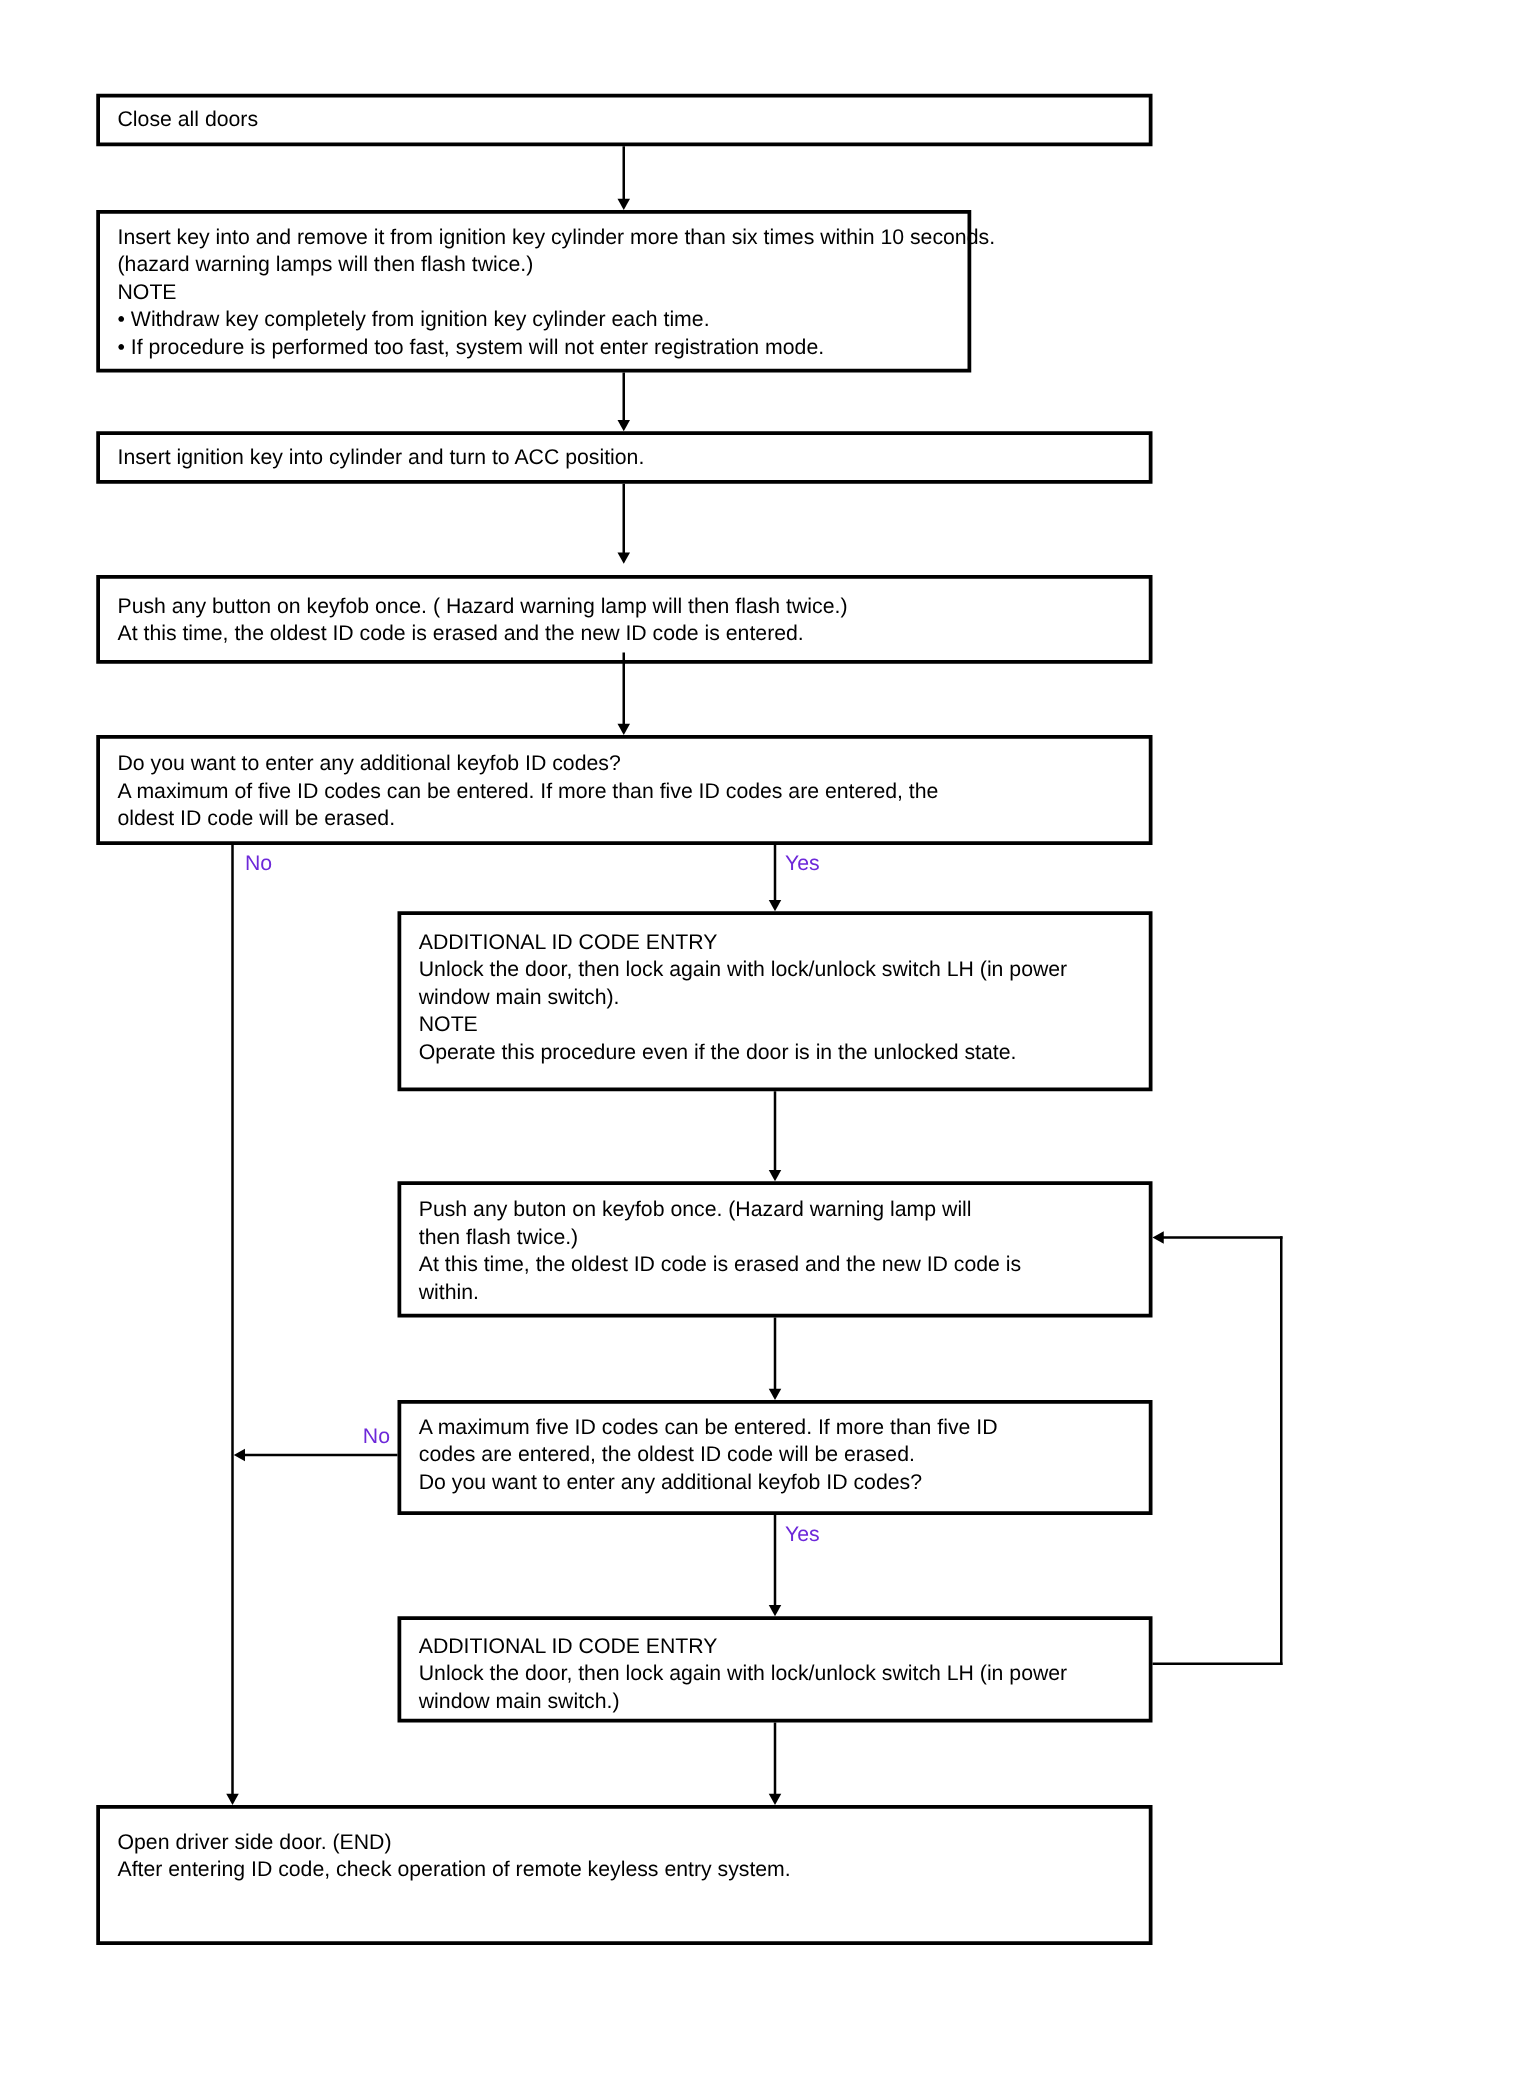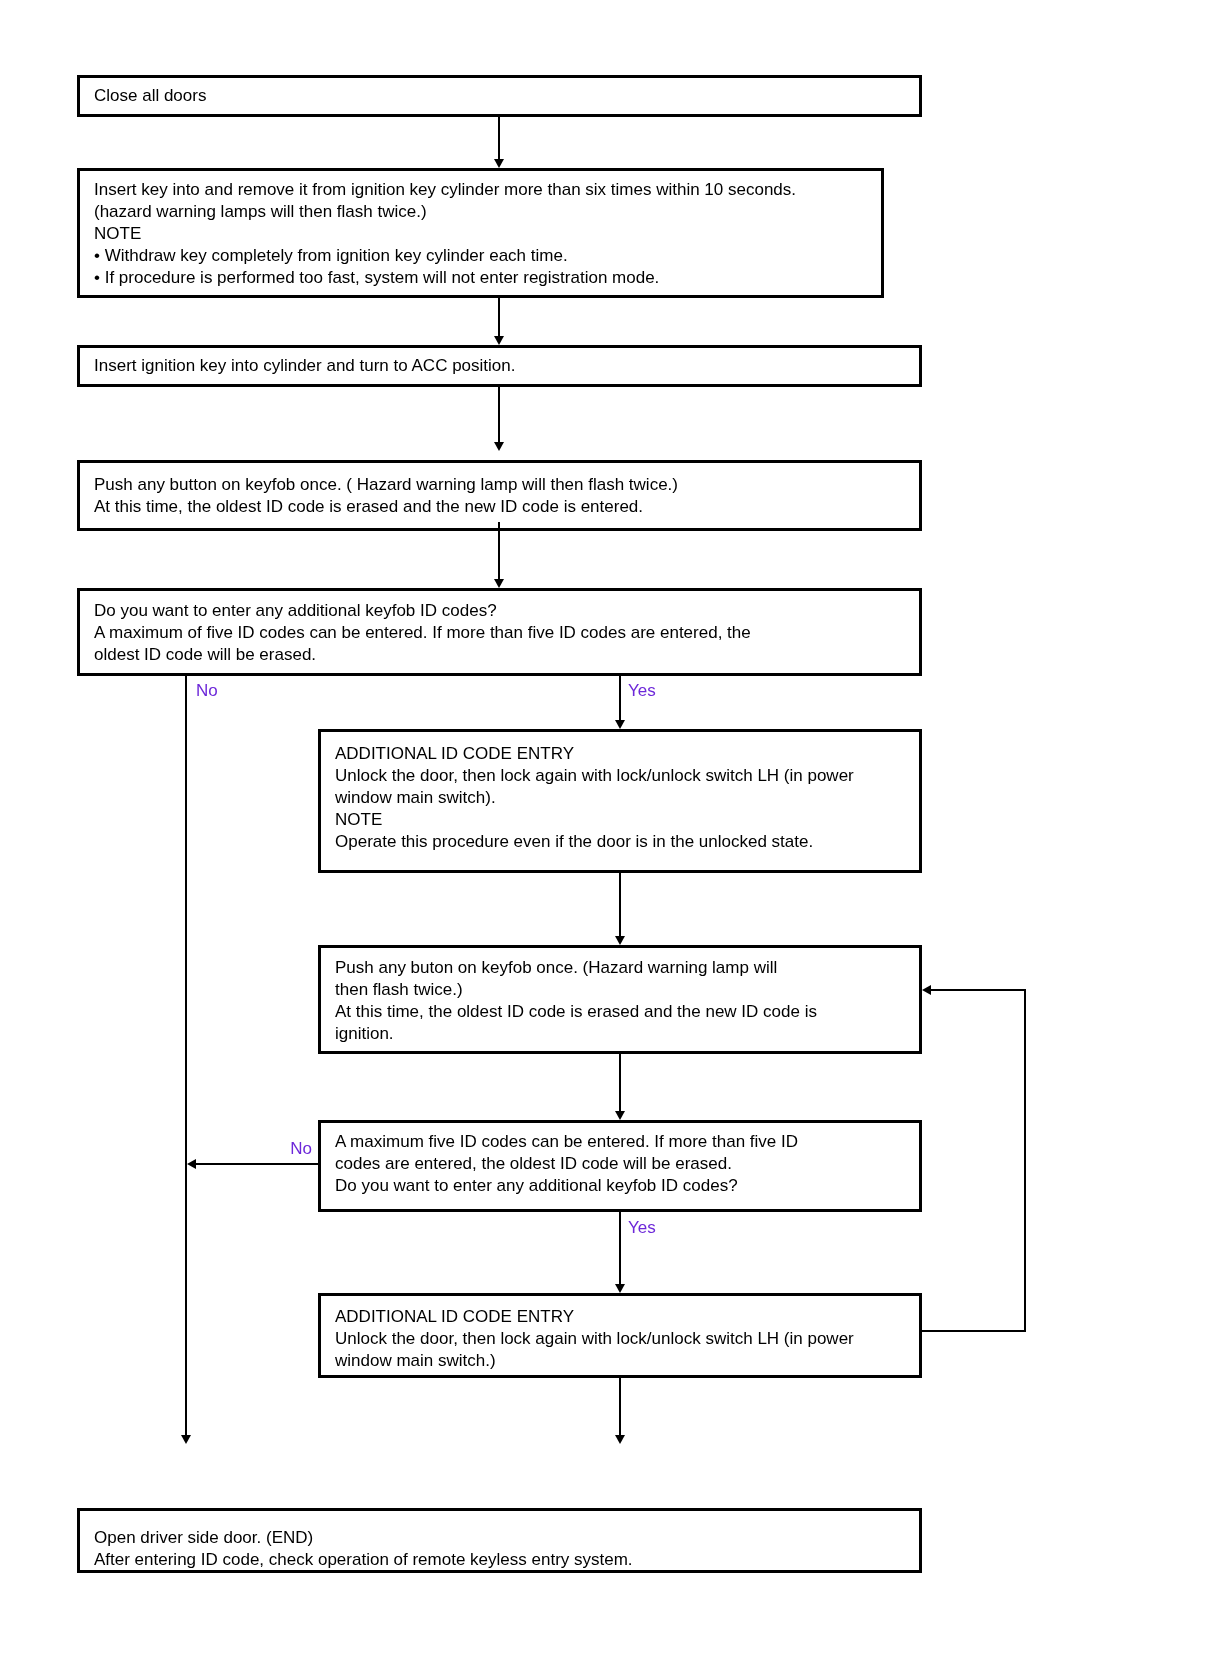--- a/index.html
+++ b/index.html
@@ -48,21 +48,21 @@
 </style>
 </head>
 <body>
 
 <div id="canvas">
 
   <div class="node" style="left:77px;top:75px;width:845px;height:42px;padding:7px 4px 16px 14px;">
     <div class="line">Close all doors</div>
   </div>
 
-  <div class="node" style="left:77px;top:168px;width:807px;height:130px;padding:8px 4px 0 14px;">
+  <div class="node" style="left:77px;top:168px;width:700px;height:130px;padding:8px 4px 0 14px;">
     <div class="line">Insert key into and remove it from ignition key cylinder more than six times within 10 seconds.</div>
     <div class="line">(hazard warning lamps will then flash twice.)</div>
     <div class="line b">NOTE</div>
     <div class="line b">• Withdraw key completely from ignition key cylinder each time.</div>
     <div class="line b">• If procedure is performed too fast, system will not enter registration mode.</div>
   </div>
 
   <div class="node" style="left:77px;top:345px;width:845px;height:42px;padding:7px 4px 0 14px;">
     <div class="line">Insert ignition key into cylinder and turn to ACC position.</div>
   </div>
@@ -83,36 +83,36 @@
     <div class="line">Unlock the door, then lock again with lock/unlock switch LH (in power</div>
     <div class="line">window main switch).</div>
     <div class="line b">NOTE</div>
     <div class="line b">Operate this procedure even if the door is in the unlocked state.</div>
   </div>
 
   <div class="node" style="left:318px;top:945px;width:604px;height:109px;padding:9px 4px 0 14px;">
     <div class="line">Push any buton on keyfob once. (Hazard warning lamp will</div>
     <div class="line">then flash twice.)</div>
     <div class="line b">At this time, the oldest ID code is erased and the new ID code is</div>
-    <div class="line b">ignition.</div>
+    <div class="line b">within.</div>
   </div>
 
   <div class="node" style="left:318px;top:1120px;width:604px;height:92px;padding:8px 4px 12px 14px;">
     <div class="line b">A maximum five ID codes can be entered. If more than five ID</div>
     <div class="line b">codes are entered, the oldest ID code will be erased.</div>
     <div class="line">Do you want to enter any additional keyfob ID codes?</div>
   </div>
 
   <div class="node" style="left:318px;top:1293px;width:604px;height:85px;padding:10px 4px 0 14px;">
     <div class="line">ADDITIONAL ID CODE ENTRY</div>
     <div class="line">Unlock the door, then lock again with lock/unlock switch LH (in power</div>
     <div class="line">window main switch.)</div>
   </div>
 
-  <div class="node" style="left:77px;top:1508px;width:845px;height:65px;padding:16px 4px 0 14px;">
+  <div class="node" style="left:77px;top:1444px;width:845px;height:112px;padding:16px 4px 0 14px;">
     <div class="line">Open driver side door. (END)</div>
     <div class="line b">After entering ID code, check operation of remote keyless entry system.</div>
   </div>
 
   <div class="vline" style="left:498px;top:117px;height:43px;"></div>
   <div class="head-down" style="left:494px;top:159px;"></div>
 
   <div class="vline" style="left:498px;top:298px;height:39px;"></div>
   <div class="head-down" style="left:494px;top:336px;"></div>
 

